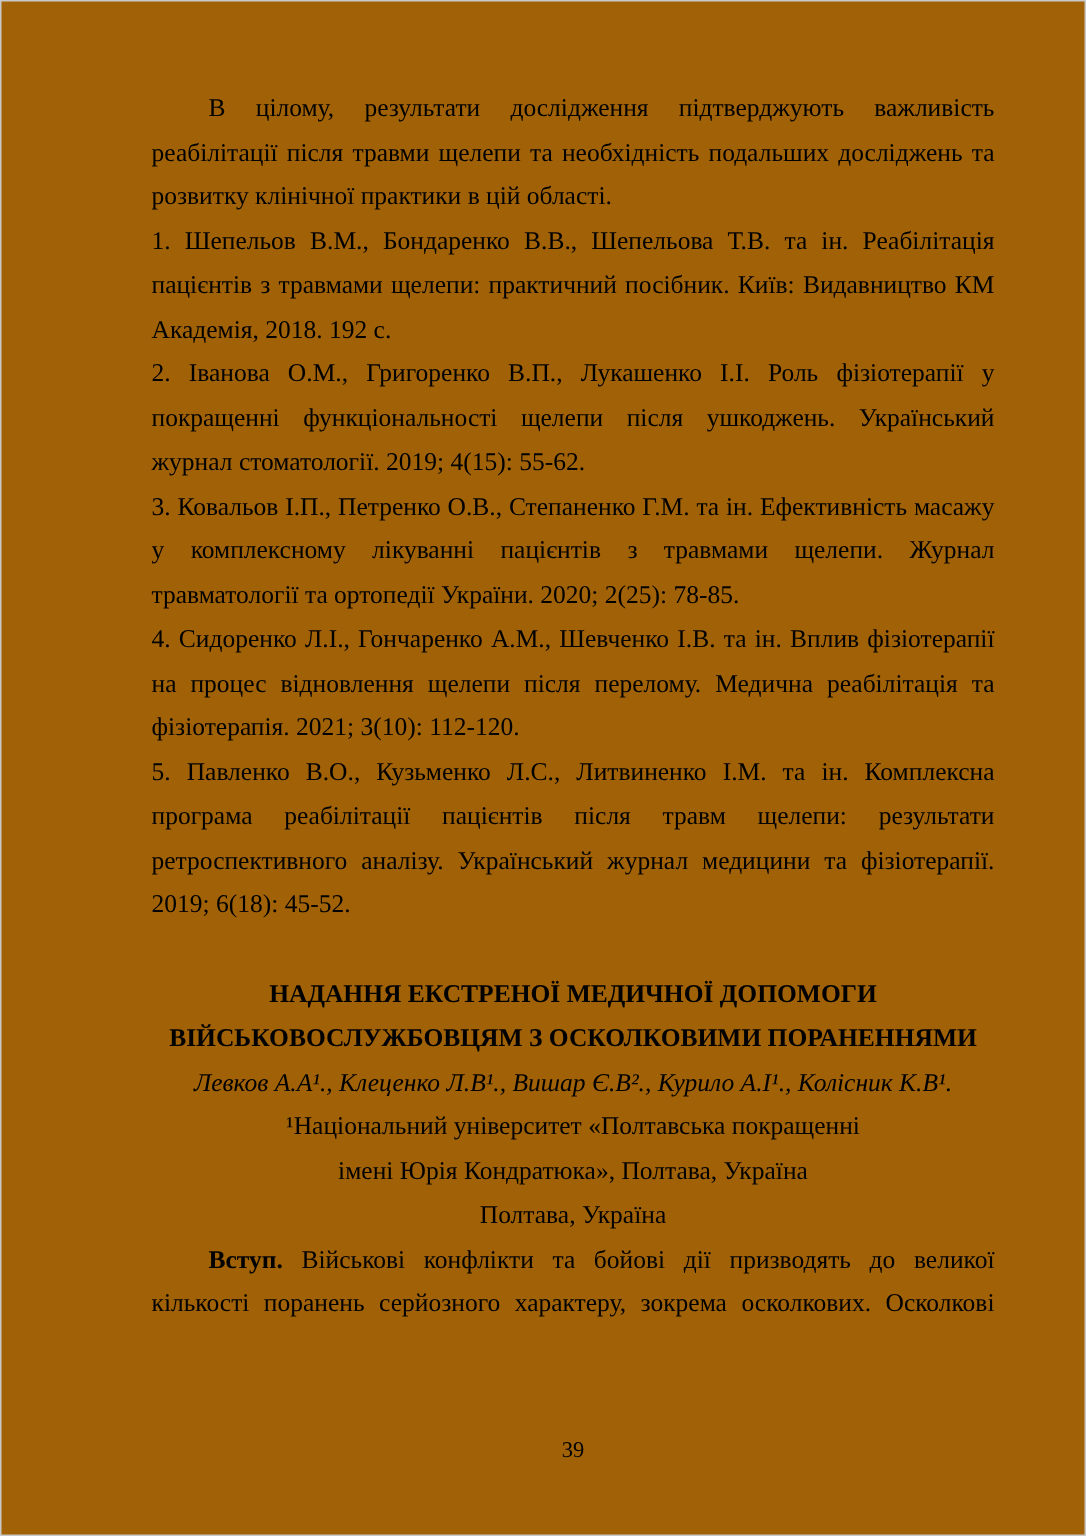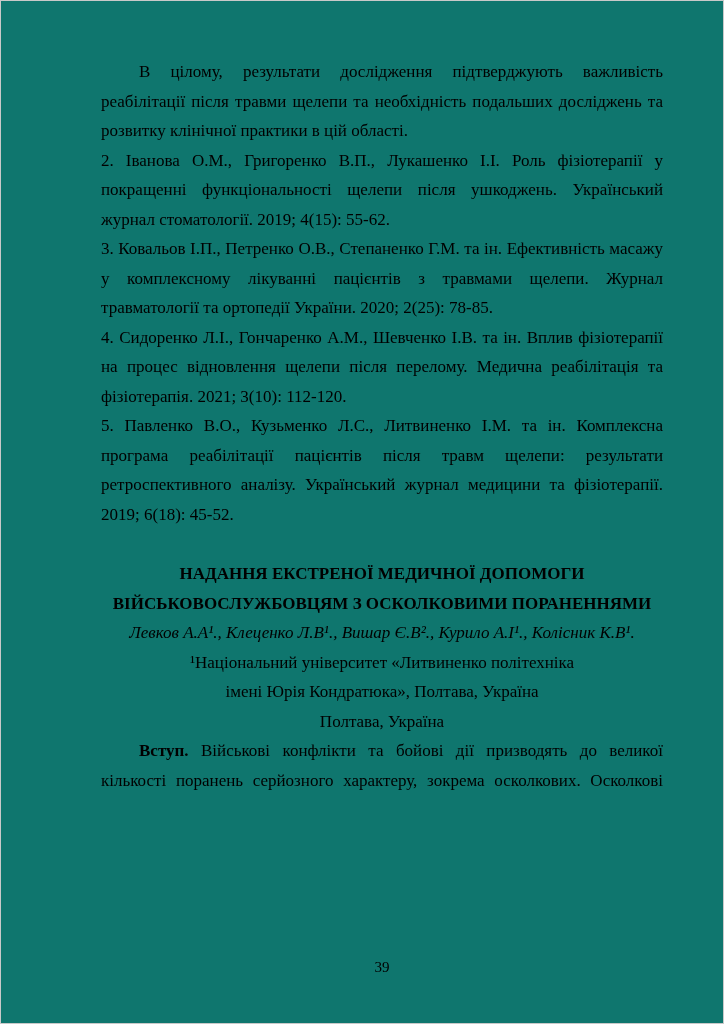--- a/index.html
+++ b/index.html
@@ -1,20 +1,20 @@
 <!DOCTYPE html>
 <html><head>
 <meta charset="utf-8">
 <style>
   * { margin: 0; padding: 0; box-sizing: border-box; }
   html, body { background: #ffffff; }
   .page {
     width: 724px;
     height: 1024px;
-    background: #0f766e;
+    background: #a16207;
     border: 1px solid #c9c9c9;
     padding: 56px 60px 0 100px;
     position: relative;
     font-family: "Liberation Serif", "DejaVu Serif", serif;
     font-size: 17px;
     line-height: 29.5px;
     color: #000000;
     overflow: hidden;
   }
   .para { margin: 0; }
@@ -47,34 +47,35 @@
   }
 </style>
 </head>
 <body>
 
 <div class="page">
 
   <p class="para justify indent">В цілому, результати дослідження підтверджують важливість реабілітації після травми щелепи та необхідність подальших досліджень та розвитку клінічної практики в цій області.</p>
 
 
+  <p class="para justify">1. Шепельов В.М., Бондаренко В.В., Шепельова Т.В. та ін. Реабілітація пацієнтів з травмами щелепи: практичний посібник. Київ: Видавництво КМ Академія, 2018. 192 с.</p>
 
   <p class="para justify">2. Іванова О.М., Григоренко В.П., Лукашенко І.І. Роль фізіотерапії у покращенні функціональності щелепи після ушкоджень. Український журнал стоматології. 2019; 4(15): 55-62.</p>
 
   <p class="para justify">3. Ковальов І.П., Петренко О.В., Степаненко Г.М. та ін. Ефективність масажу у комплексному лікуванні пацієнтів з травмами щелепи. Журнал травматології та ортопедії України. 2020; 2(25): 78-85.</p>
 
   <p class="para justify">4. Сидоренко Л.І., Гончаренко А.М., Шевченко І.В. та ін. Вплив фізіотерапії на процес відновлення щелепи після перелому. Медична реабілітація та фізіотерапія. 2021; 3(10): 112-120.</p>
 
   <p class="para justify">5. Павленко В.О., Кузьменко Л.С., Литвиненко І.М. та ін. Комплексна програма реабілітації пацієнтів після травм щелепи: результати ретроспективного аналізу. Український журнал медицини та фізіотерапії. 2019; 6(18): 45-52.</p>
 
   <p class="para article-title">НАДАННЯ ЕКСТРЕНОЇ МЕДИЧНОЇ ДОПОМОГИ ВІЙСЬКОВОСЛУЖБОВЦЯМ З ОСКОЛКОВИМИ ПОРАНЕННЯМИ</p>
 
   <p class="para authors">Левков А.А¹., Клеценко Л.В¹., Вишар Є.В²., Курило А.І¹., Колісник К.В¹.</p>
 
-  <p class="para affil-line">¹Національний університет «Литвиненко політехніка</p>
+  <p class="para affil-line">¹Національний університет «Полтавська покращенні</p>
 
   <p class="para affil-line">імені Юрія Кондратюка», Полтава, Україна</p>
 
 
   <p class="para affil-line">Полтава, Україна</p>
 
   <p class="para justify justify-last indent"><span class="bold">Вступ.</span><span> Військові конфлікти та бойові дії призводять до великої кількості поранень серйозного характеру, зокрема осколкових. Осколкові</span></p>
 
   <div class="page-number">39</div>
 

